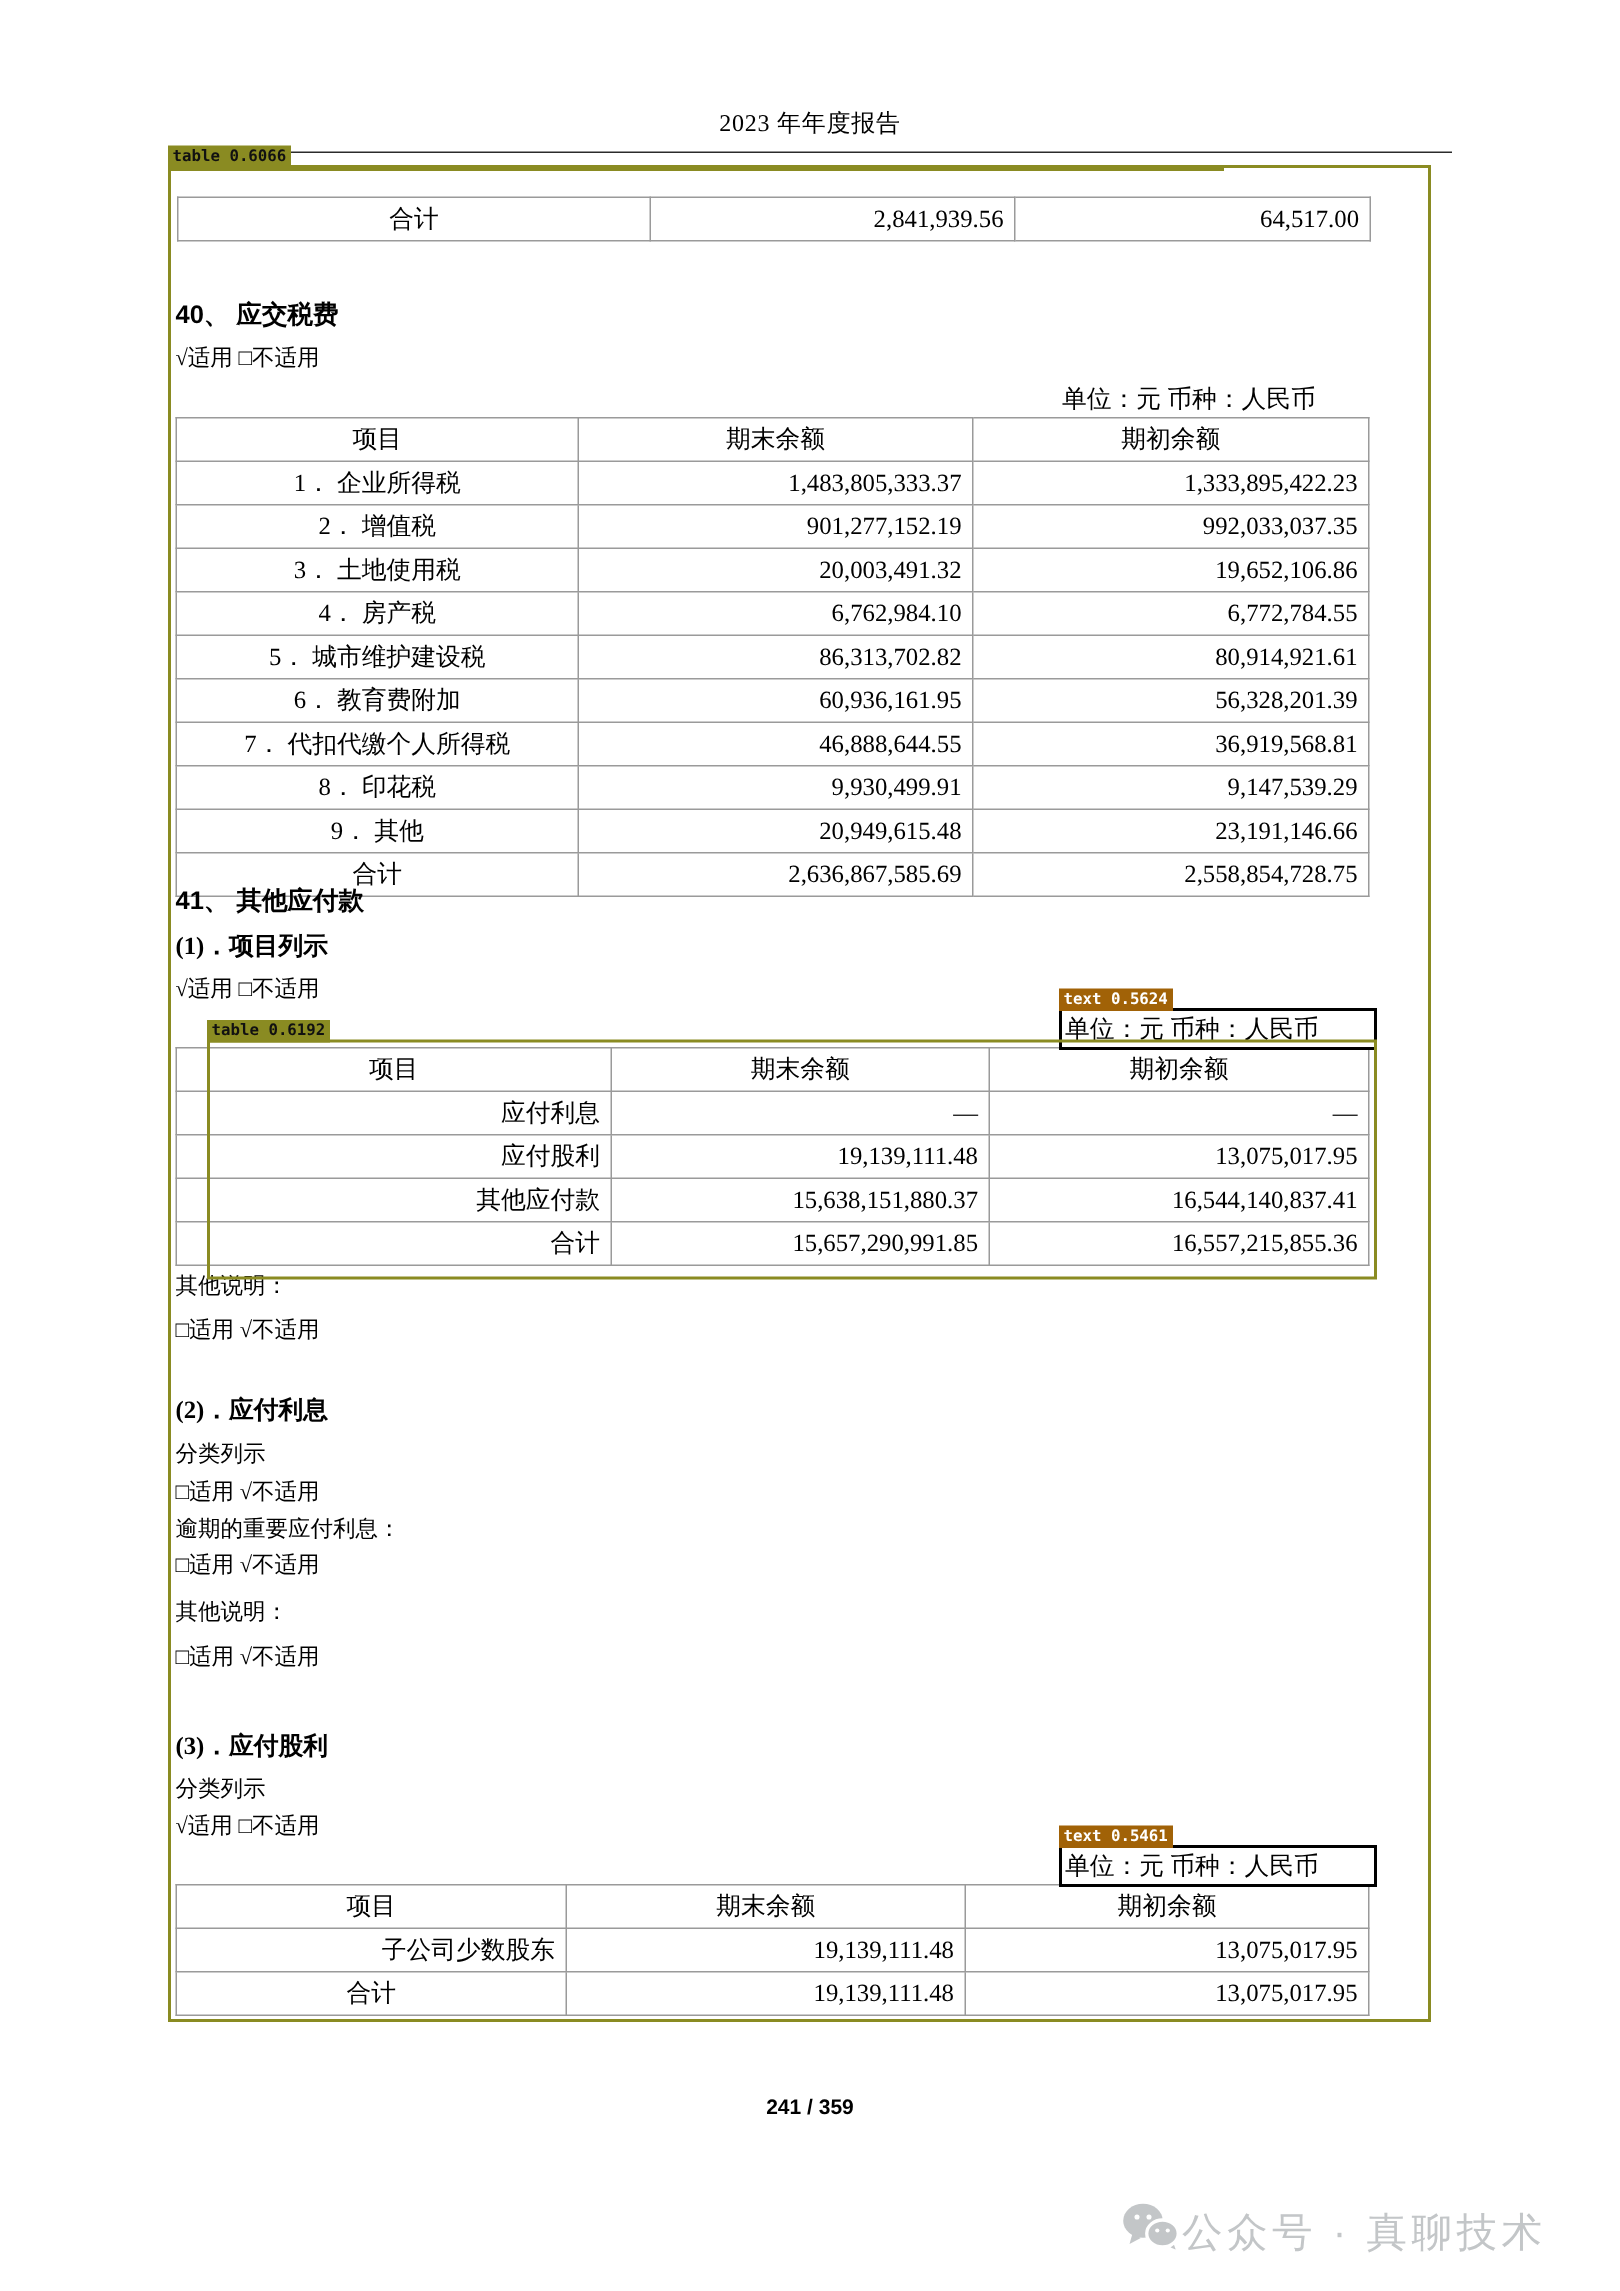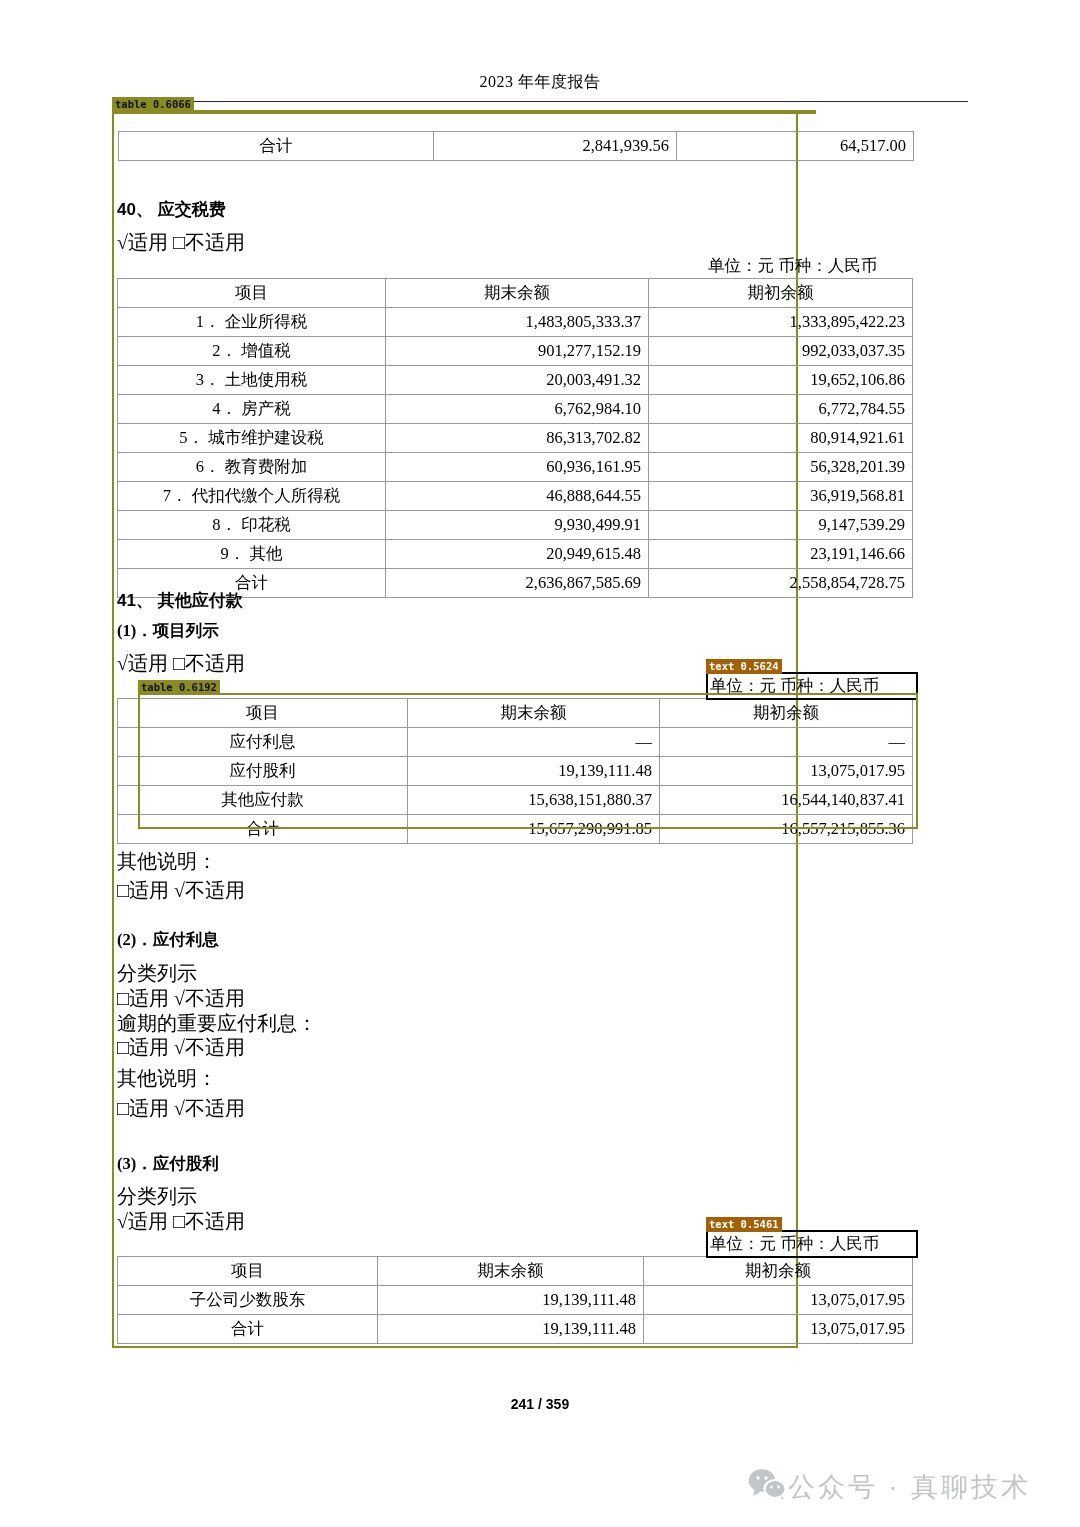--- a/index.html
+++ b/index.html
@@ -58,36 +58,36 @@
   }
   table.fin td{
     border:1px solid #9a9a9a;
     padding:3px 7px;
     height:21px;
     vertical-align:middle;
     white-space:nowrap;
   }
   td.c{text-align:center;}
   td.r{text-align:right;padding-right:10px;}
-  td.l{text-align:center;padding-left:6px;}
+  td.l{text-align:right;padding-left:6px;}
   td.idx{text-align:center;padding-left:16px;}
 
   
   .h-sec{
     position:absolute;font-size:17px;font-weight:bold;
     font-family:"Liberation Sans","DejaVu Sans",sans-serif;
     white-space:nowrap;
   }
   .h-sub{
     position:absolute;font-size:16.5px;font-weight:bold;
     font-family:"Liberation Serif","DejaVu Serif",serif;
     white-space:nowrap;
   }
   .txt{
-    position:absolute;font-size:20px;white-space:nowrap;
+    position:absolute;font-size:15px;white-space:nowrap;
   }
   .unit{
     position:absolute;font-size:16.5px;white-space:nowrap;
   }
 
   
   .pagenum{
     position:absolute;left:0;right:0;top:1396px;
     text-align:center;font-size:14px;font-weight:bold;
     font-family:"Liberation Sans","DejaVu Sans",sans-serif;
@@ -107,21 +107,21 @@
 </head>
 <body>
 
 <div class="page">
 
   <div class="hdr">2023 年年度报告</div>
   <div class="hdr-rule"></div>
 
   <div class="det-table" style="left:112px;top:110px;width:704px;height:0;"></div>
 
-  <div class="det-table" style="left:112px;top:110px;width:686px;height:1238px;">
+  <div class="det-table" style="left:112px;top:110px;width:842px;height:1238px;">
     <span class="det-lbl">table 0.6066</span>
   </div>
 
   <div class="content">
 
     <table class="fin" style="left:118px;top:131px;width:795px;">
       <colgroup>
           <col style="width:315px">
           <col style="width:243px">
           <col style="width:237px">
@@ -284,21 +284,21 @@
         </tr>
       </tbody>
     </table>
 
   </div>
 
   <div class="det-text" style="left:706px;top:672px;width:212px;height:28px;">
     <span class="det-lbl">text 0.5624</span>
   </div>
 
-  <div class="det-table" style="left:138px;top:693px;width:780px;height:136px;text-decoration:underline;">
+  <div class="det-table" style="left:138px;top:693px;width:780px;height:160px;text-decoration:underline;">
     <span class="det-lbl">table 0.6192</span>
   </div>
 
   <div class="det-text" style="left:706px;top:1230px;width:212px;height:28px;">
     <span class="det-lbl">text 0.5461</span>
   </div>
 
   <div class="pagenum">241 / 359</div>
 
   <div class="wm">

